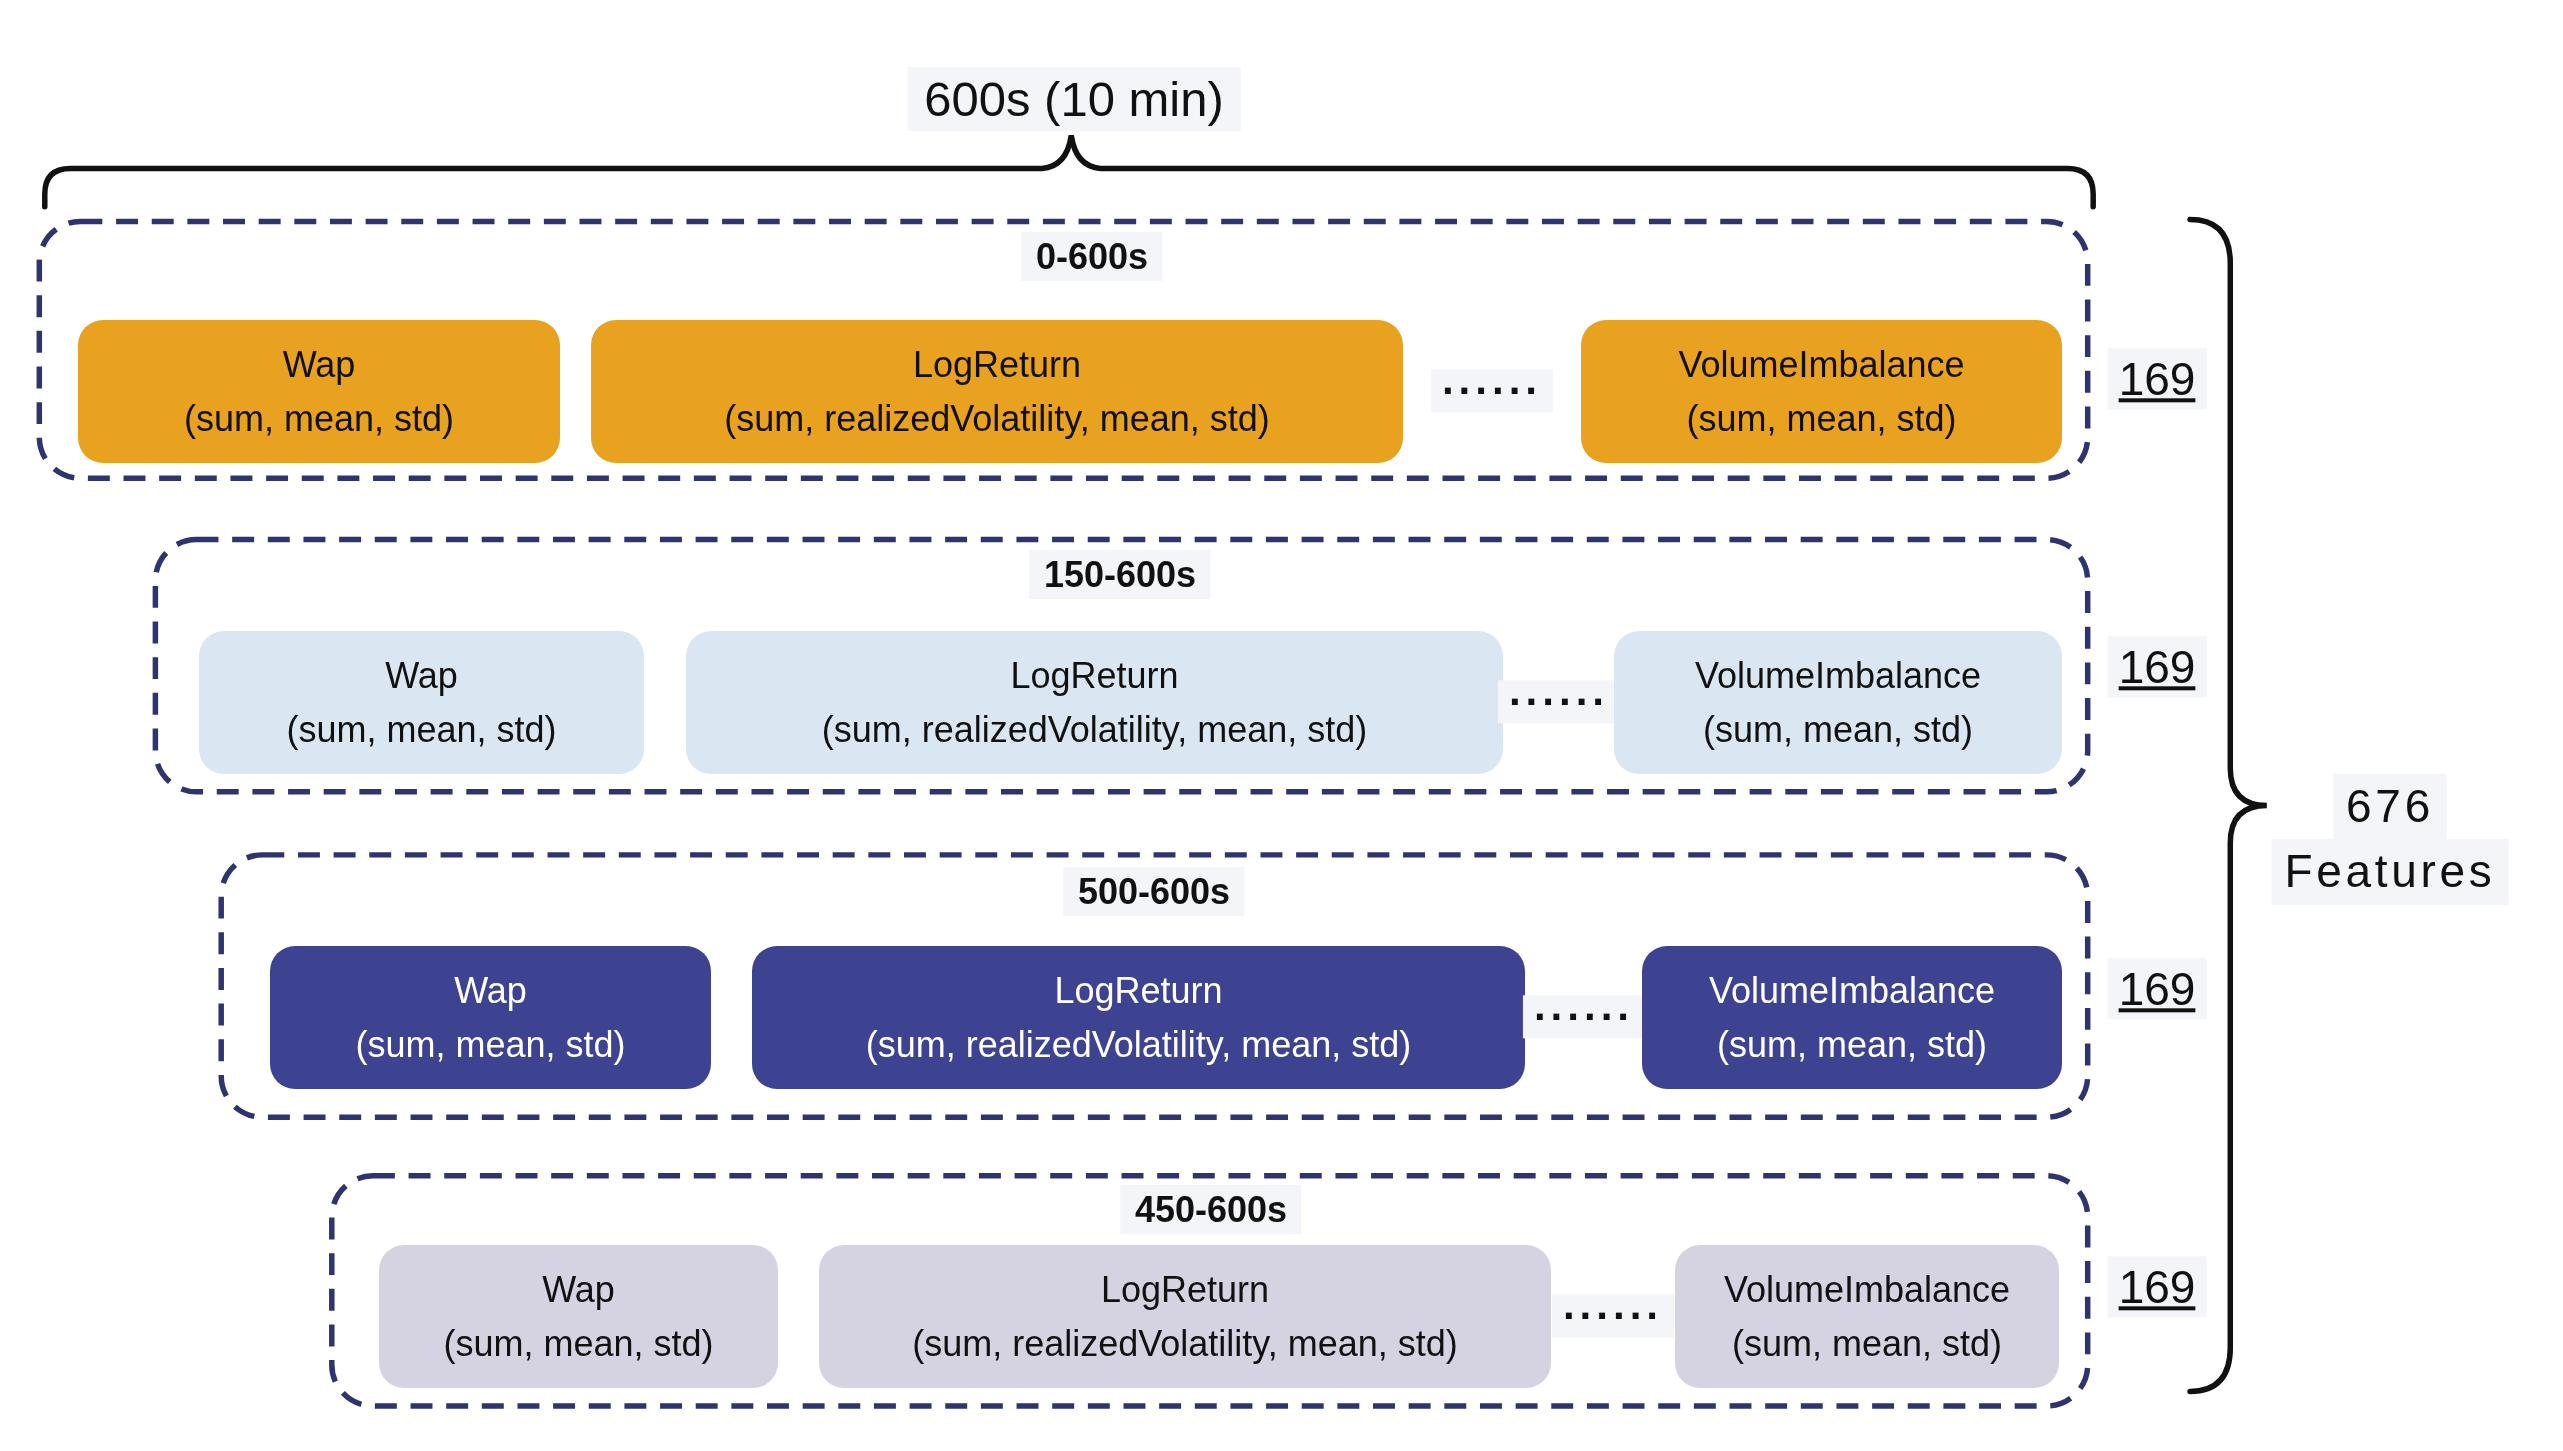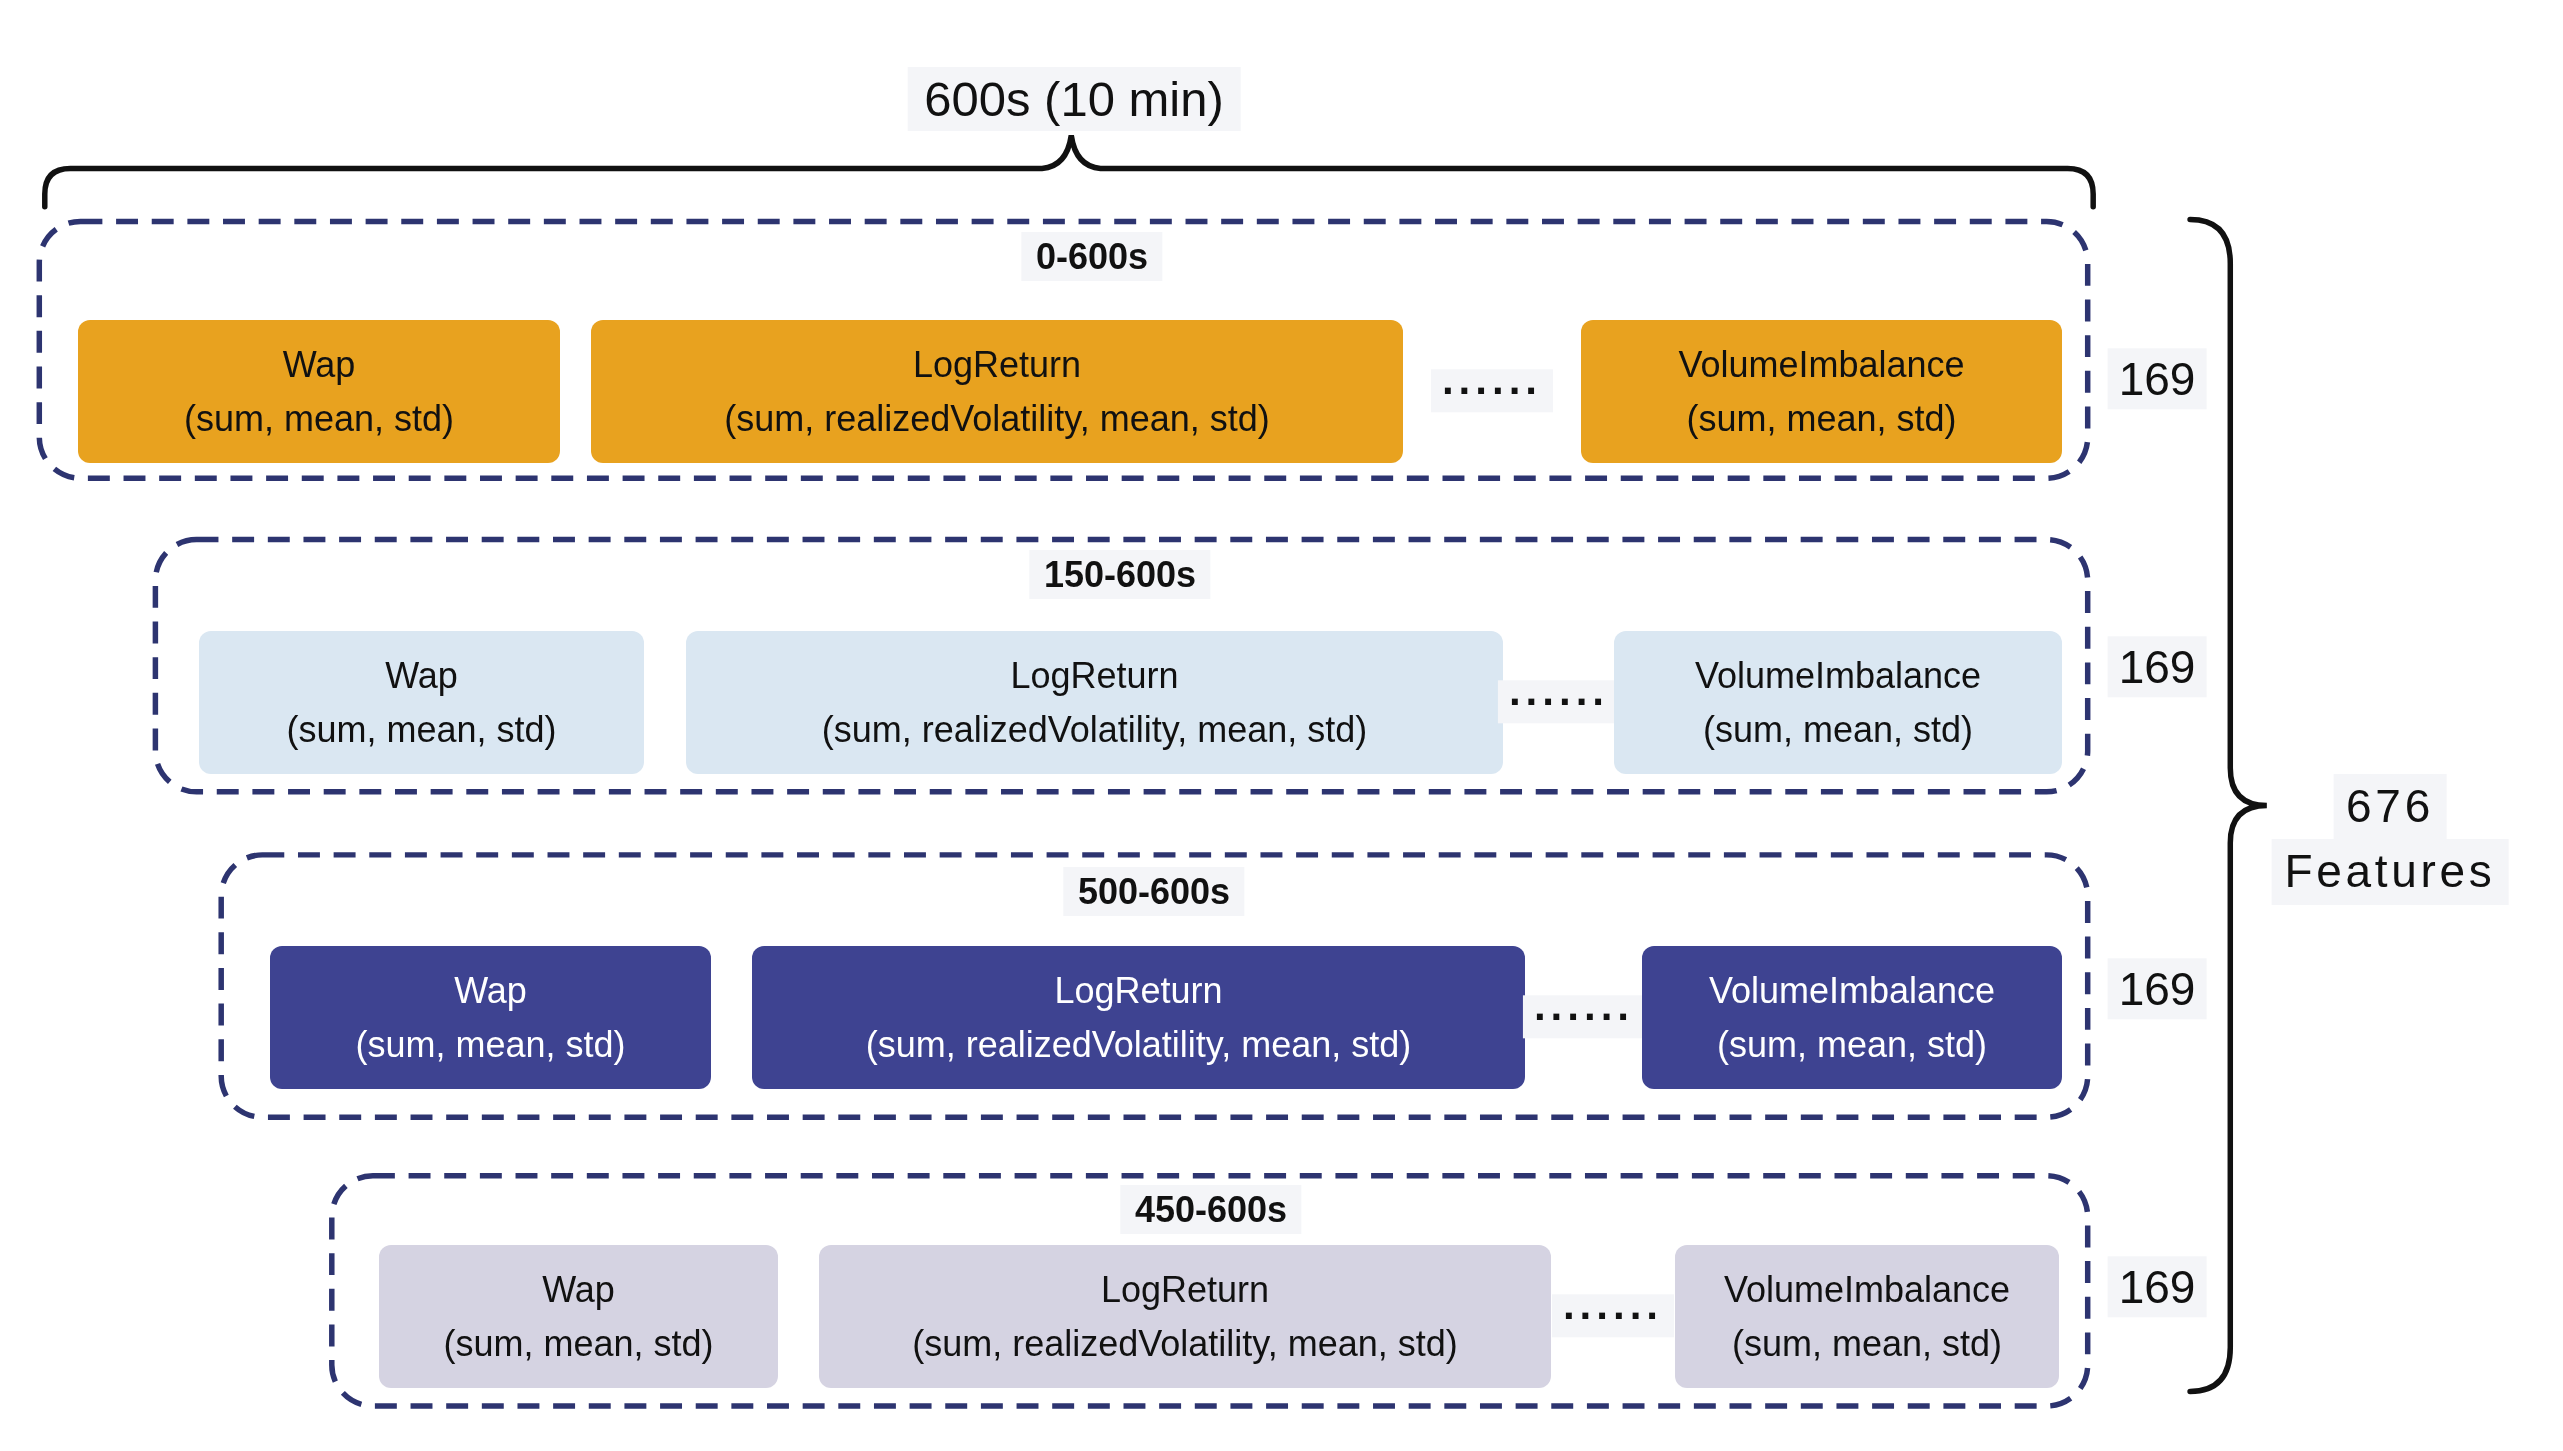--- a/index.html
+++ b/index.html
@@ -12,32 +12,32 @@
     position:absolute;transform:translateX(-50%);
     font-size:49px;line-height:1.15;background:var(--c-label_bg);
     padding:3.7px 16.5px;white-space:nowrap;margin-top:12px;
   }
   .wtitle{
     position:absolute;transform:translateX(-50%);
     font-size:36px;line-height:1.2;background:var(--c-label_bg);
     padding:2.7px 14.6px;white-space:nowrap;font-weight:bold;
   }
   .fbox{
-    position:absolute;height:143px;border-radius:12px;
+    position:absolute;height:143px;border-radius:25px;
     display:flex;flex-direction:column;justify-content:center;align-items:center;
     text-align:center;font-size:36px;line-height:1.5;white-space:nowrap;
   }
   .dots{
     position:absolute;transform:translate(-50%,-50%);
     background:var(--c-label_bg);padding:9.1px 11px;
     font-size:42px;font-weight:bold;letter-spacing:2.7px;line-height:0.6;
   }
   .count{
     position:absolute;transform:translate(-50%,-50%);
-    font-size:46px;background:var(--c-label_bg);padding:3.7px 11px;
+    font-size:46px;background:var(--c-label_bg);padding:3.7px 11px;text-decoration:underline;
   }
   .total-label{
     position:absolute;transform:translateX(-50%);
     text-align:center;font-size:46px;letter-spacing:3.7px;line-height:1.42;
   }
   .total-label span{display:inline-block;background:var(--c-label_bg);padding:0 12.8px;}
   .total-line{display:block;}
 </style>
 </head>
 <body>

